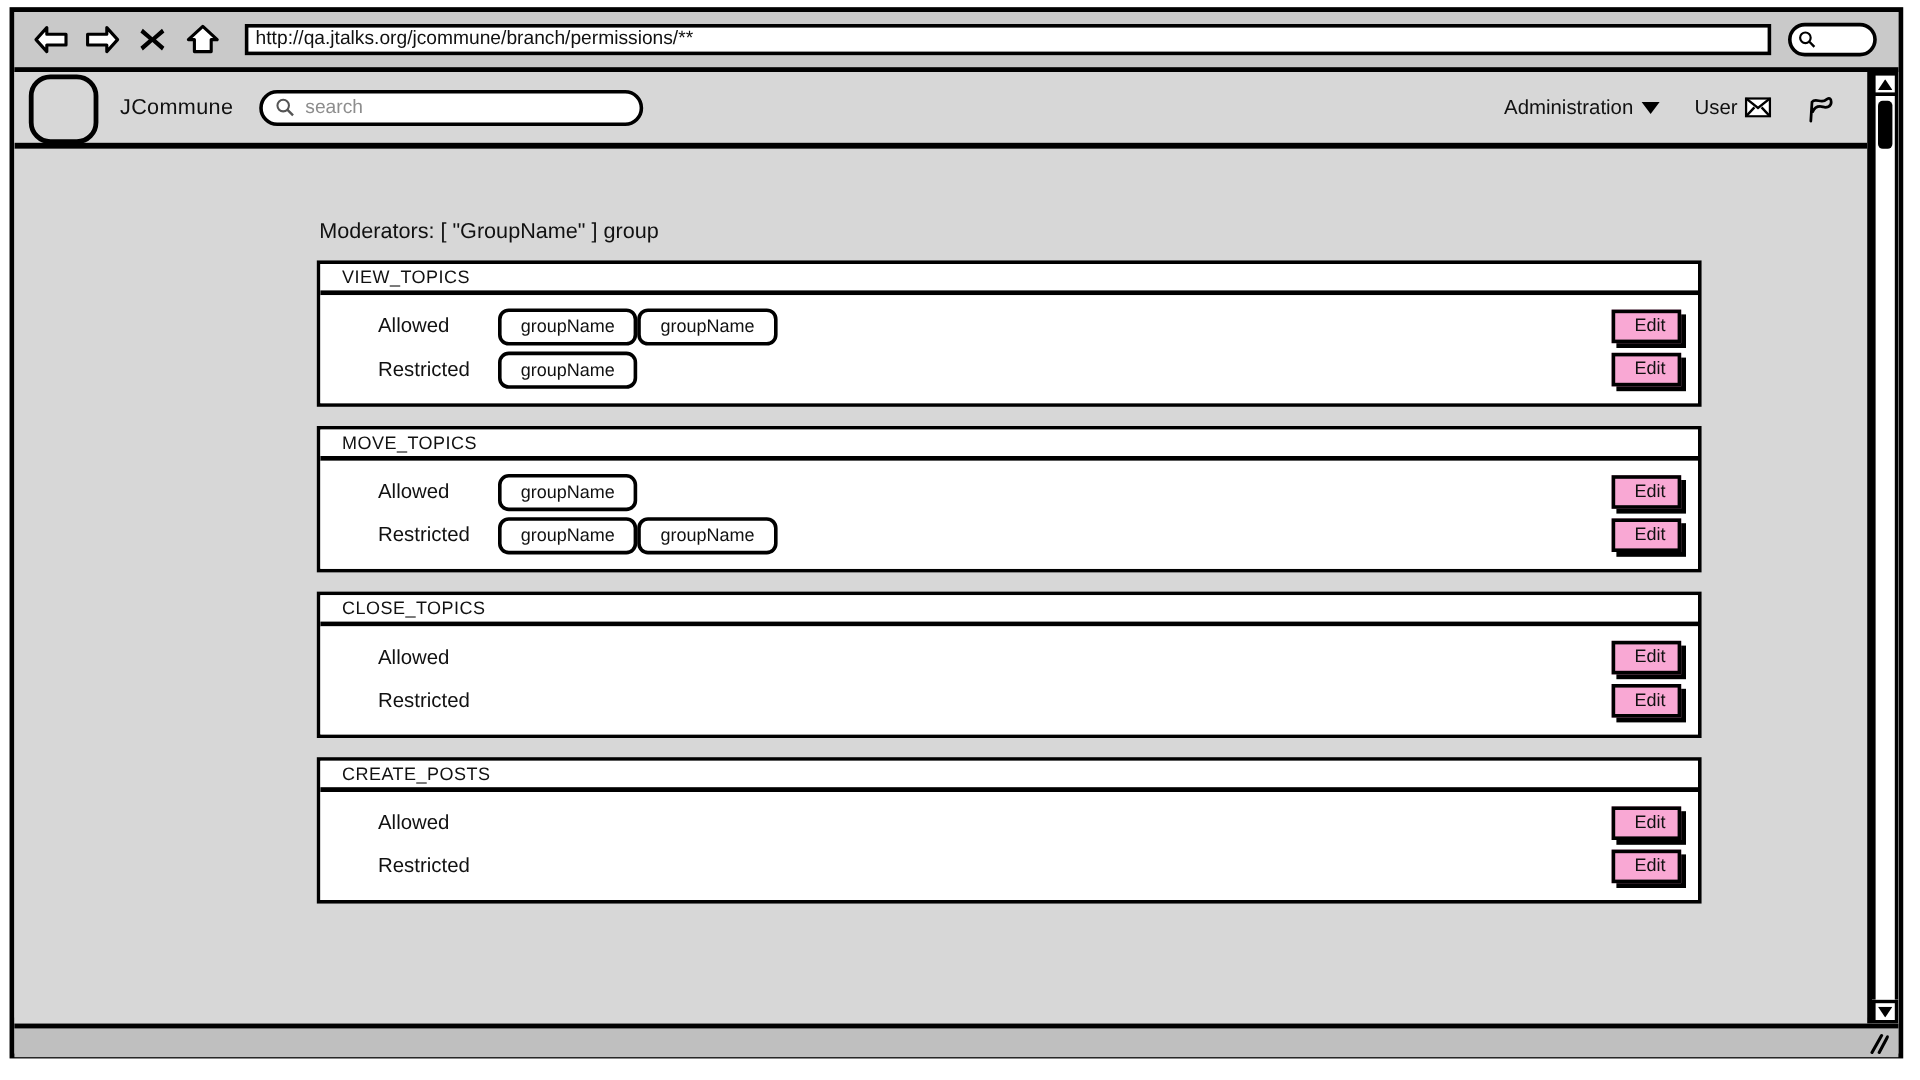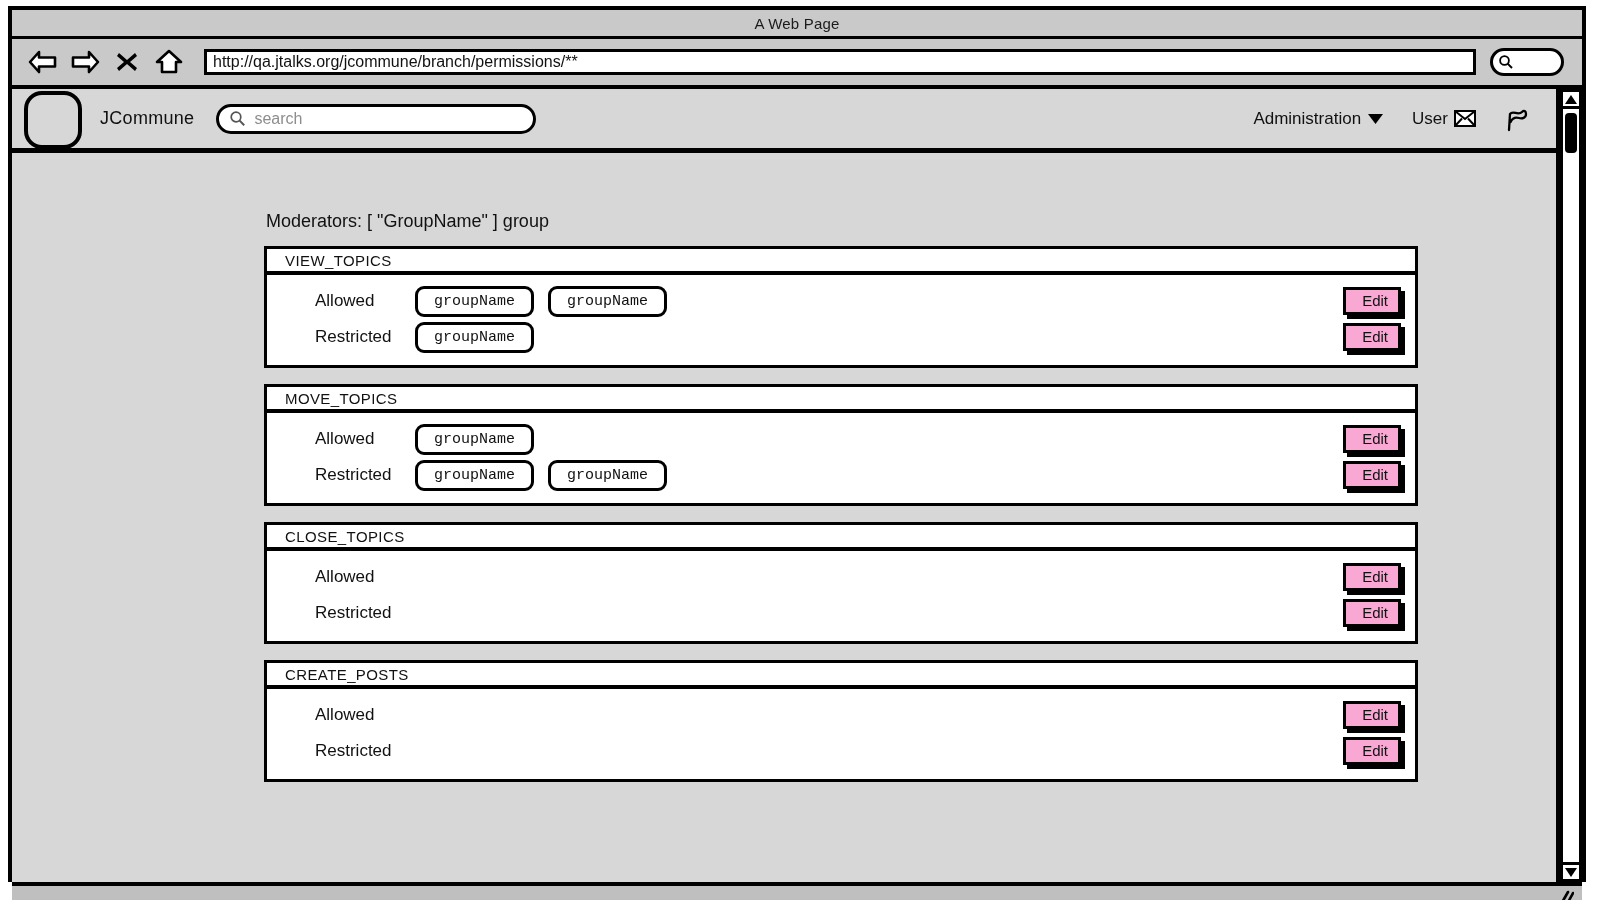--- a/index.html
+++ b/index.html
@@ -225,23 +225,21 @@
   }
   .row-label {
     font-size: 17px;
     color: #111;
     width: 96px;
     flex: 0 0 auto;
   }
   .chips {
     display: flex;
     align-items: center;
-    gap: 14px;
     margin-left: 4px;
-    font-family: Liberation Mono, monospace;
   }
   .chip {
     border: 3px solid #000;
     border-radius: 9px;
     background: #fff;
     box-sizing: border-box;
     padding: 4px 16px;
     font-size: 15px;
     color: #111;
     white-space: nowrap;
@@ -314,23 +312,20 @@
     bottom: 2px;
     width: 22px;
     height: 18px;
   }
 </style>
 </head>
 <body>
 
 <div id="browser-window">
 
-  <div id="title-bar">
-    <span class="title-text">A Web Page</span>
-  </div>
 
   <div id="toolbar">
     <div class="nav-btn">
       <svg width="30" height="24" viewBox="0 0 30 24" aria-hidden="true">
         <path d="M11 2 L2 12 L11 22 L11 16.5 L27 16.5 L27 7.5 L11 7.5 Z" fill="#fff" stroke="#000" stroke-width="2.6" stroke-linejoin="round"></path>
       </svg>
     </div>
     <div class="nav-btn">
       <svg width="30" height="24" viewBox="0 0 30 24" aria-hidden="true">
         <path d="M19 2 L28 12 L19 22 L19 16.5 L3 16.5 L3 7.5 L19 7.5 Z" fill="#fff" stroke="#000" stroke-width="2.6" stroke-linejoin="round"></path>

